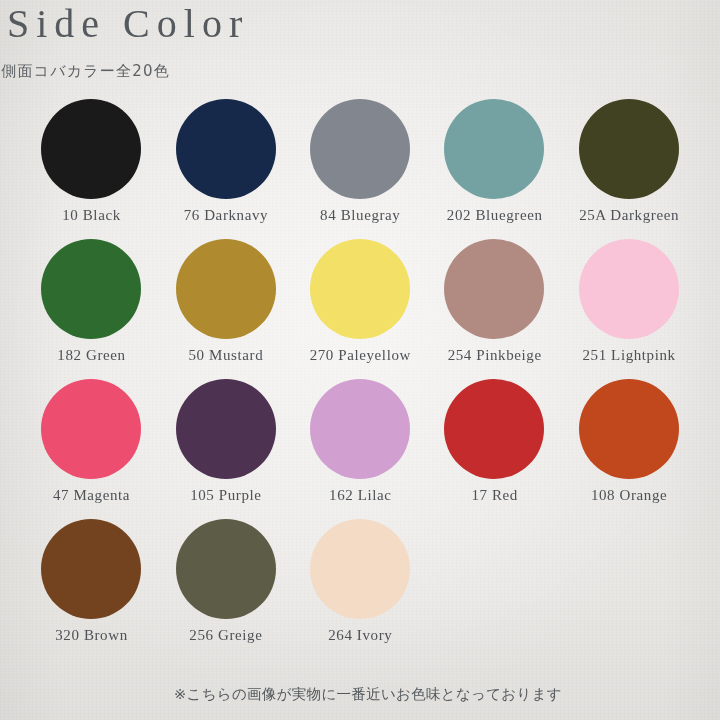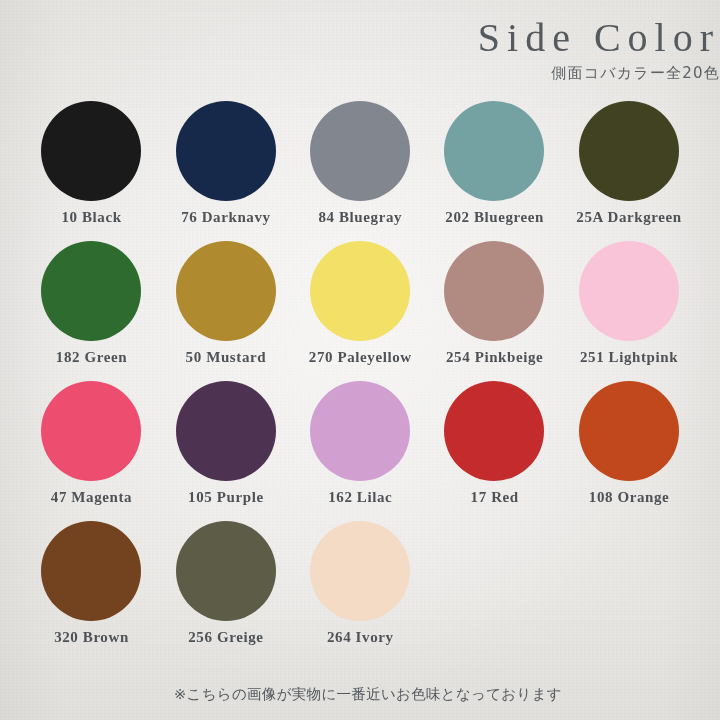--- a/index.html
+++ b/index.html
@@ -48,34 +48,33 @@
 
   .content {
     position: relative;
     z-index: 2;
     width: 100%;
     height: 100%;
   }
 
   
   .header {
-    text-align: right;
-    padding-top: 14px;
+    text-align: left;
   }
   .title {
     font-family: "Liberation Serif", serif;
     font-size: 40px;
     letter-spacing: 7px;
     color: #555a5e;
     font-weight: 400;
     line-height: 1.18;
     text-indent: 7px;
   }
   .subtitle {
-    margin-top: 3px;
+    margin-top: 15px;
     font-family: "DejaVu Sans", sans-serif;
     font-size: 15px;
     letter-spacing: 1.2px;
     color: #5c6064;
     text-indent: 1.2px;
   }
 
   
   .grid {
     margin: 16px auto 0 auto;
@@ -105,21 +104,20 @@
     box-shadow: 0 0 0 0 rgba(0,0,0,0);
   }
   .swatch-label {
     margin-top: 6px;
     font-family: "Liberation Serif", serif;
     font-size: 15px;
     letter-spacing: .6px;
     color: #4e5256;
     white-space: nowrap;
     text-indent: .6px;
-    font-weight: bold;
   }
 
   
   .note {
     position: absolute;
     left: 16px;
     right: 0;
     bottom: 14px;
     text-align: center;
     font-family: "DejaVu Sans", sans-serif;

